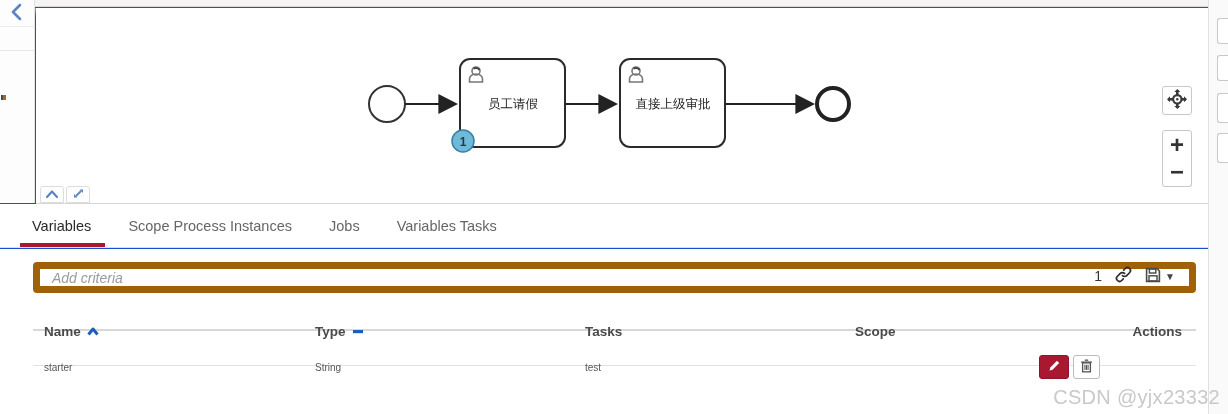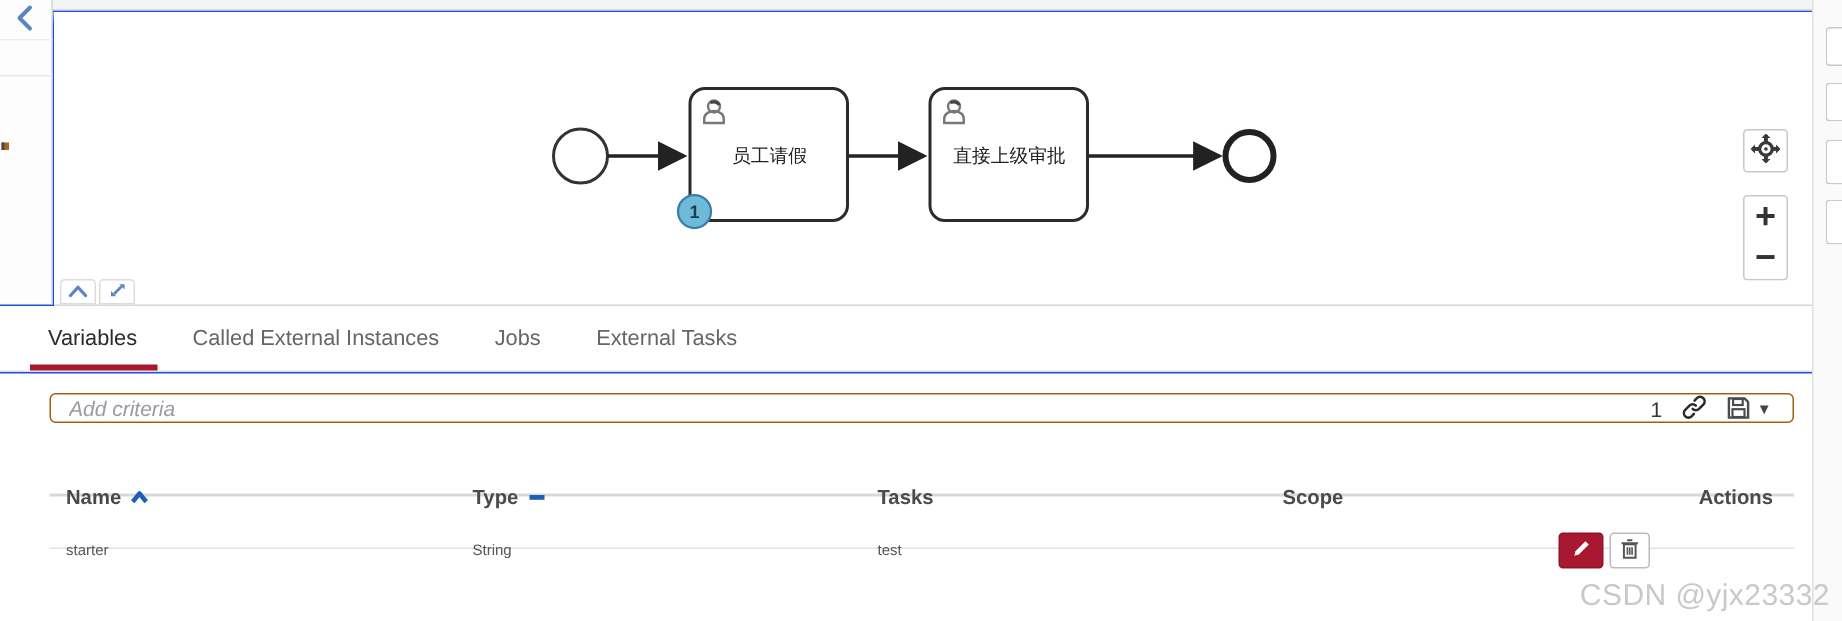--- a/index.html
+++ b/index.html
@@ -53,22 +53,22 @@
   .tabs-bar { position:absolute; left:0; top:204px; width:1208px; height:44px;
     background:#fff; border-bottom:1px solid #dedede; display:flex; align-items:flex-end; padding-left:30px; }
   .tab { position:relative; margin-right:33px; padding:12px 2px 13px 2px; font-size:14.5px; color:#666;
     cursor:pointer; white-space:nowrap; }
   .tab.active { color:#2b2b2b; }
   .tab.active::after { content:""; position:absolute; left:-10px; right:-12px; bottom:0; height:4px; background:#a81931; }
 
   
   .content { position:absolute; left:0; top:249px; width:1208px; height:165px; background:#fff; }
 
-  .criteria-bar { position:absolute; left:33px; top:13px; width:1163px; height:20px;
-    border:1px solid #a16207; border-radius:4px; background:#fff; display:flex; align-items:flex-start; }
+  .criteria-bar { position:absolute; left:33px; top:13px; width:1163px; height:31px;
+    border:7px solid #a16207; border-radius:4px; background:#fff; display:flex; align-items:flex-end; }
   .criteria-input { flex:1; height:100%; border:none; outline:none; background:transparent;
     padding:0 12px; font-size:14px; font-family:"Liberation Sans", sans-serif; color:#333; }
   .criteria-input::placeholder { font-style:italic; color:#9a9aa2; }
   .criteria-right { display:flex; align-items:center; gap:13px; padding-right:14px; }
   .criteria-count { font-size:14px; color:#333; }
   .icon-btn { background:none; border:none; cursor:pointer; display:flex; align-items:center; padding:0; }
   .save-caret { font-size:10px; color:#444; margin-left:4px; }
 
   .var-table { position:absolute; left:33px; top:51px; width:1163px; }
   .t-row { display:grid; grid-template-columns:271px 270px 270px 270px 1fr; align-items:center; }
@@ -187,23 +187,23 @@
           <line x1="4" y1="9" x2="9" y2="4" stroke="#5b84c4" stroke-width="1.8"></line>
           <path d="M7.5,2.5 h3.5 v3.5 z" fill="#5b84c4"></path>
           <path d="M5.5,10.5 h-3.5 v-3.5 z" fill="#5b84c4"></path>
         </svg>
       </span>
     </button>
   </div>
 
   <div class="tabs-bar">
     <div class="tab active">Variables</div>
-    <div class="tab">Called External Instances</div>
+    <div class="tab">Scope Process Instances</div>
     <div class="tab">Jobs</div>
-    <div class="tab">External Tasks</div>
+    <div class="tab">Variables Tasks</div>
   </div>
 
   <div class="content">
 
     <div class="criteria-bar">
       <input class="criteria-input" type="text" placeholder="Add criteria" style="">
       <div class="criteria-right">
         <span class="criteria-count">1</span>
         <button class="icon-btn">
           <span>

